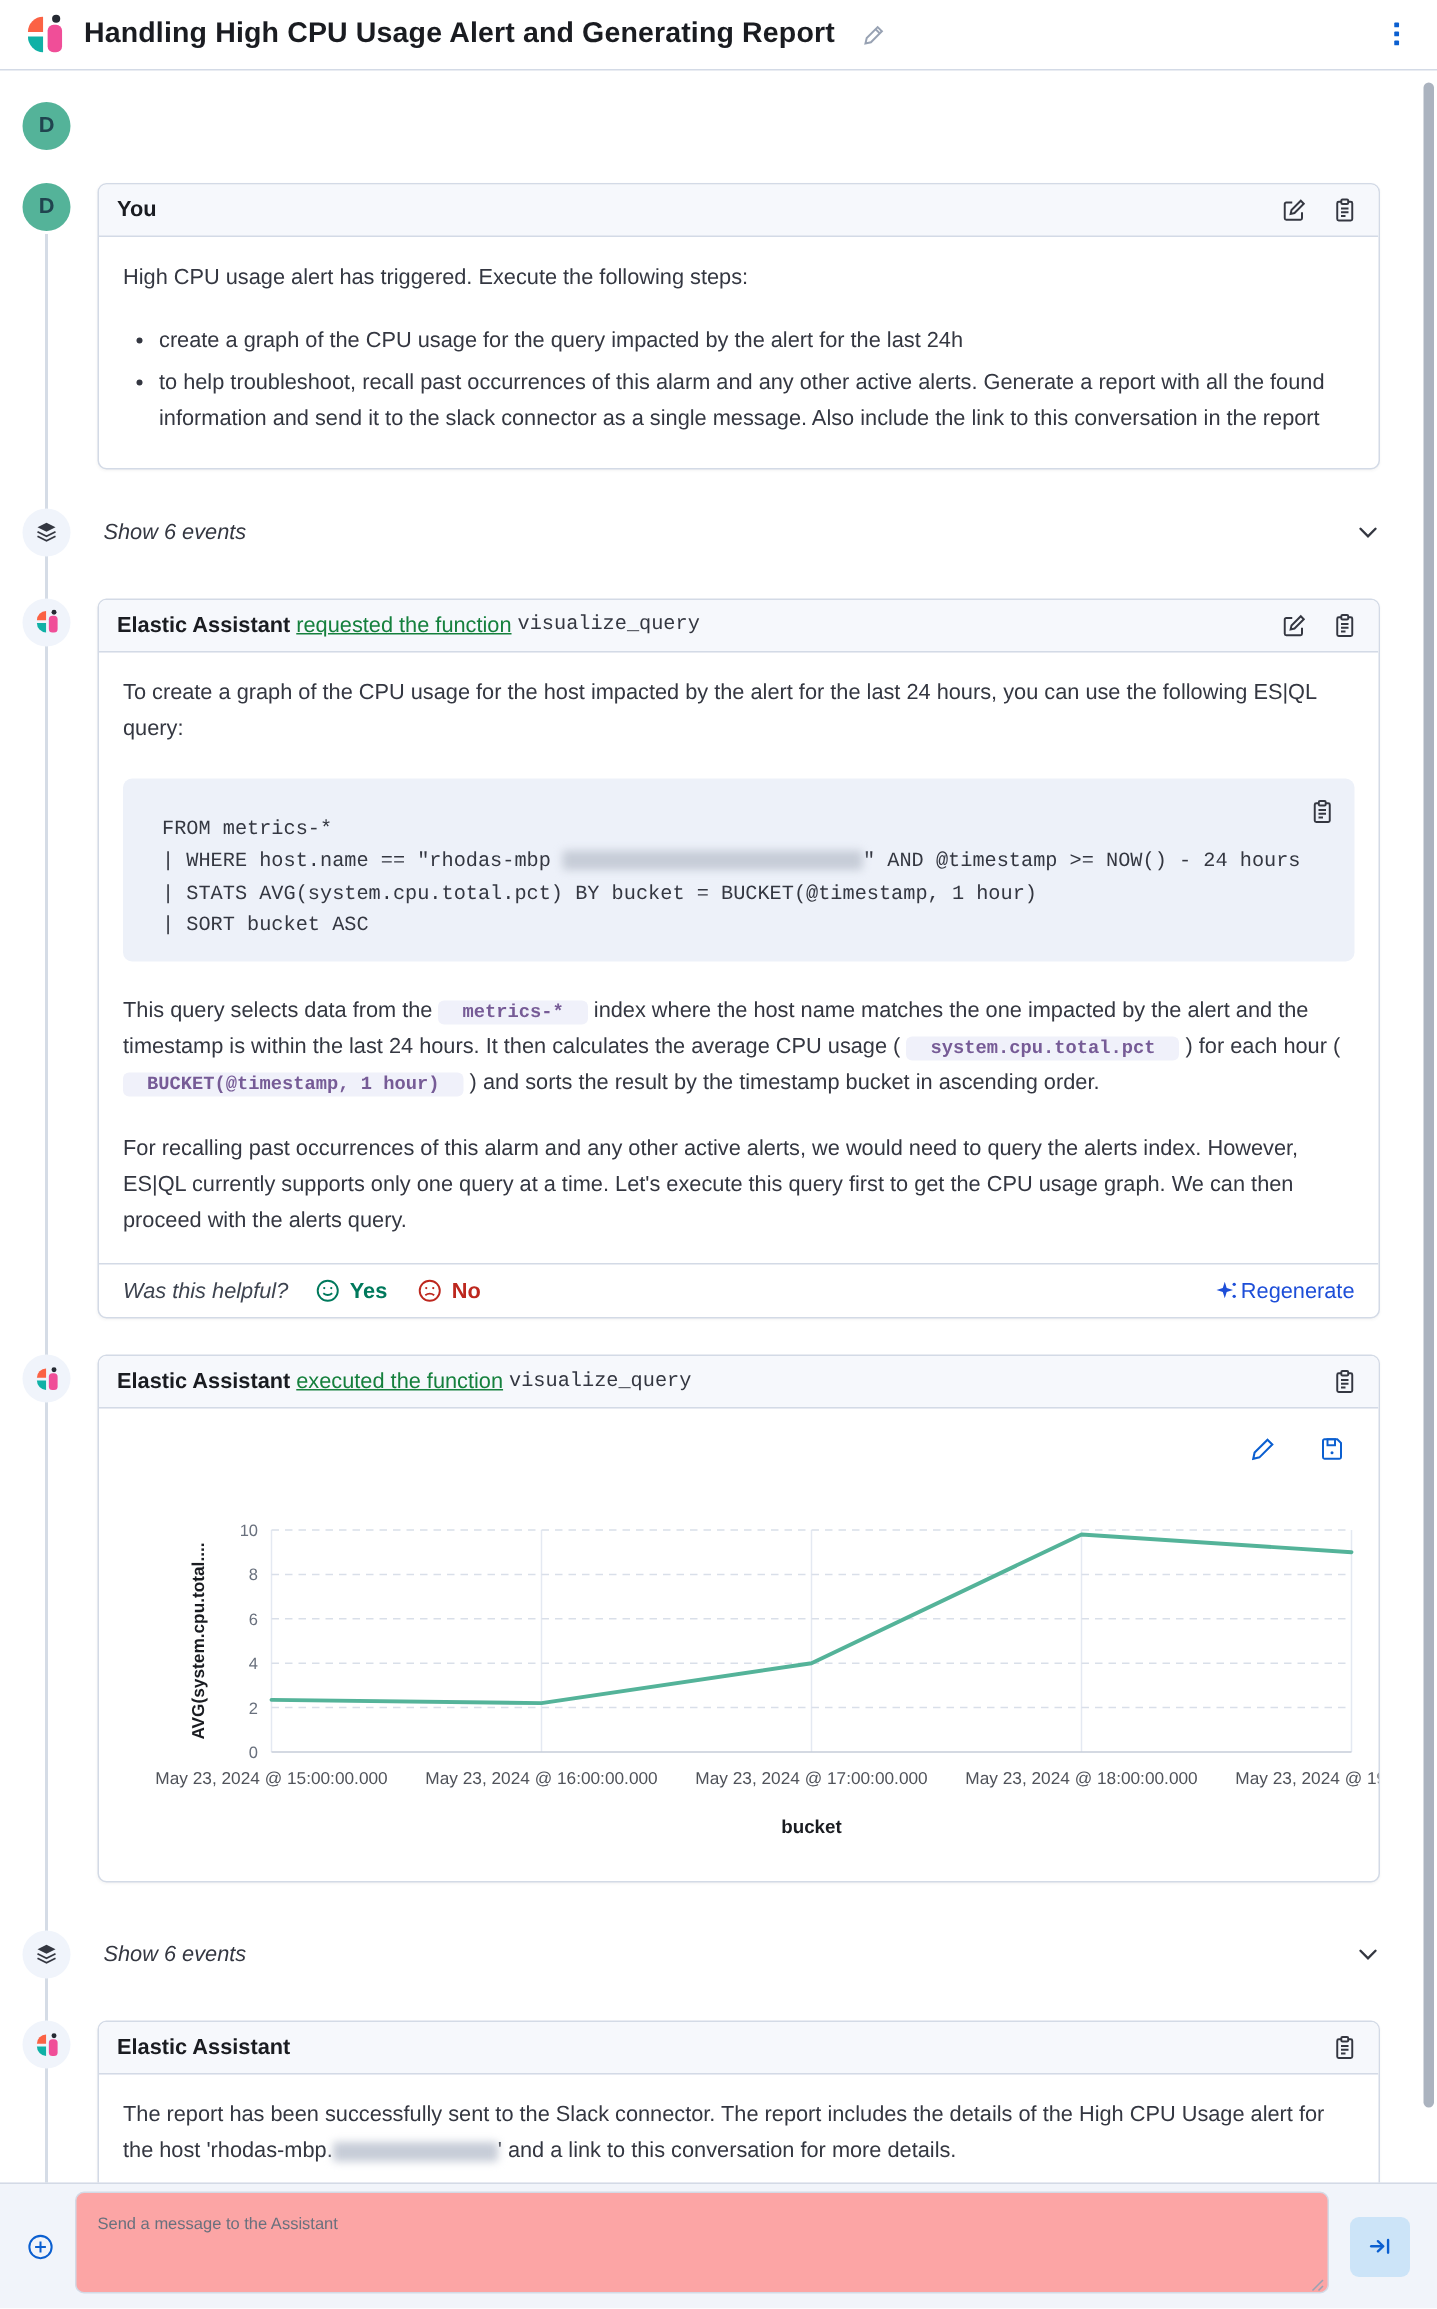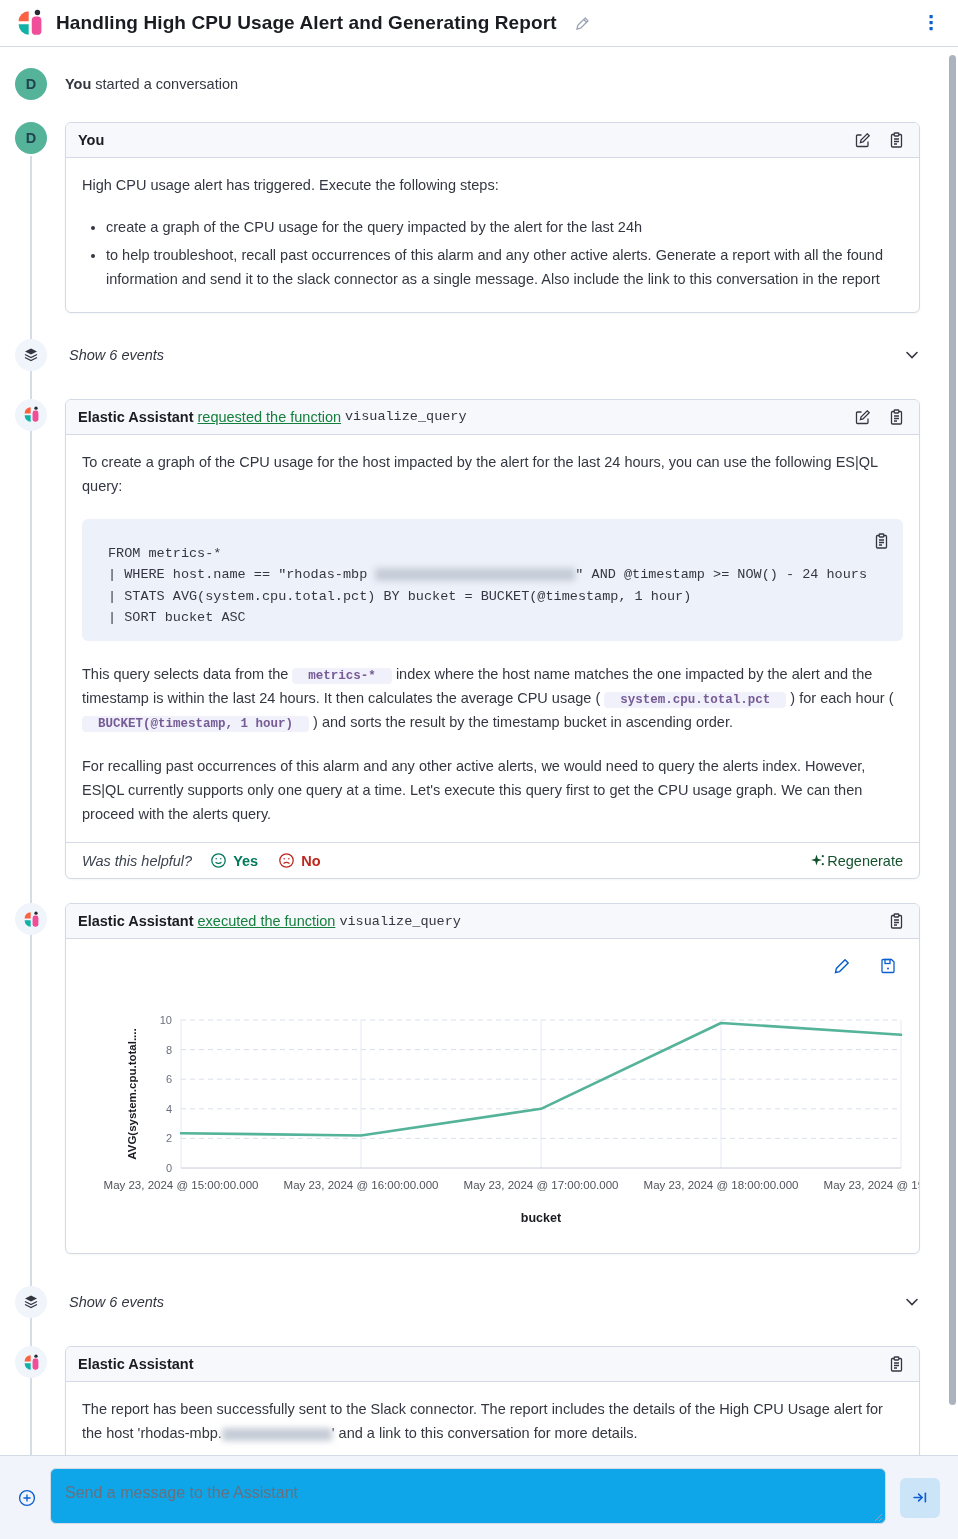--- a/index.html
+++ b/index.html
@@ -60,21 +60,21 @@
 
   .panel-footer {
     border-top:1px solid #D3DAE6; display:flex; align-items:center;
     padding:9px 16px; gap:10px; font-size:14.5px;
   }
   .helpful-q { font-style:italic; color:#3E4450; margin-right:8px; }
   .fb-link { display:inline-flex; align-items:center; gap:6px; font-weight:600; cursor:pointer; }
   .fb-yes { color:#00795C; }
   .fb-no  { color:#BD271E; margin-left:10px; }
   .panel-footer .spacer { flex:1; }
-  .regen { color:#14532d; font-weight:500; display:inline-flex; align-items:center; gap:1px; cursor:pointer; }
+  .regen { color:#1d4ed8; font-weight:500; display:inline-flex; align-items:center; gap:1px; cursor:pointer; }
 
   
   .events-row { margin-top:26px; align-items:center; }
   .events-inner { display:flex; align-items:center; flex:1; }
   .events-label { font-style:italic; font-size:14.5px; color:#343741; margin-left:4px; }
   .events-chevron { margin-left:auto; color:#343741; display:flex; cursor:pointer; }
 
   
   .code-block {
     background:#EDF1F9; border-radius:6px; margin-top:20px; padding:16px 16px 12px;
@@ -106,22 +106,22 @@
 
   
   .composer {
     position:absolute; left:0; right:0; bottom:0; height:84px;
     background:#F1F4FA; border-top:1px solid #D3DAE6;
     display:flex; align-items:center; padding:0 18px; gap:14px;
   }
   .plus-btn { color:#0B5FD0; display:flex; cursor:pointer; flex:0 0 auto; }
   .composer-input-wrap { position:relative; flex:1; }
   .composer textarea {
-    width:100%; height:56px; resize:none; border:1px solid #D3DAE6; border-radius:6px;
-    background:#0ea5e9; font-family:"Liberation Sans", sans-serif; font-size:16px;
+    width:100%; height:68px; resize:none; border:1px solid #D3DAE6; border-radius:6px;
+    background:#fca5a5; font-family:"Liberation Sans", sans-serif; font-size:11px;
     color:#343741; padding:15px 14px; outline:none;
   }
   .composer textarea::placeholder { color:#69707D; }
   .resize-grip { position:absolute; right:3px; bottom:6px; width:9px; height:9px; pointer-events:none; }
   .send-btn {
     width:40px; height:40px; border-radius:6px; background:#CCE4F8; border:none;
     display:flex; align-items:center; justify-content:center; color:#0B5FD0; cursor:pointer;
     flex:0 0 40px;
   }
 
@@ -160,25 +160,20 @@
   </span>
 </div>
 
 <div class="conversation">
   <div class="timeline-line"></div>
 
   <div class="row started-row">
     <div class="gutter">
         <div class="avatar avatar-user">D</div>
       </div>
-    <div class="content" style="display:flex;align-items:center;">
-      <span class="started-text">
-        <b>You</b><span> started a conversation</span>
-      </span>
-    </div>
   </div>
 
   <div class="row" style="margin-top:22px;">
     <div class="gutter">
         <div class="avatar avatar-user">D</div>
       </div>
     <div class="content">
       <div class="panel">
         <div class="panel-header">
           <span class="author">You</span>

